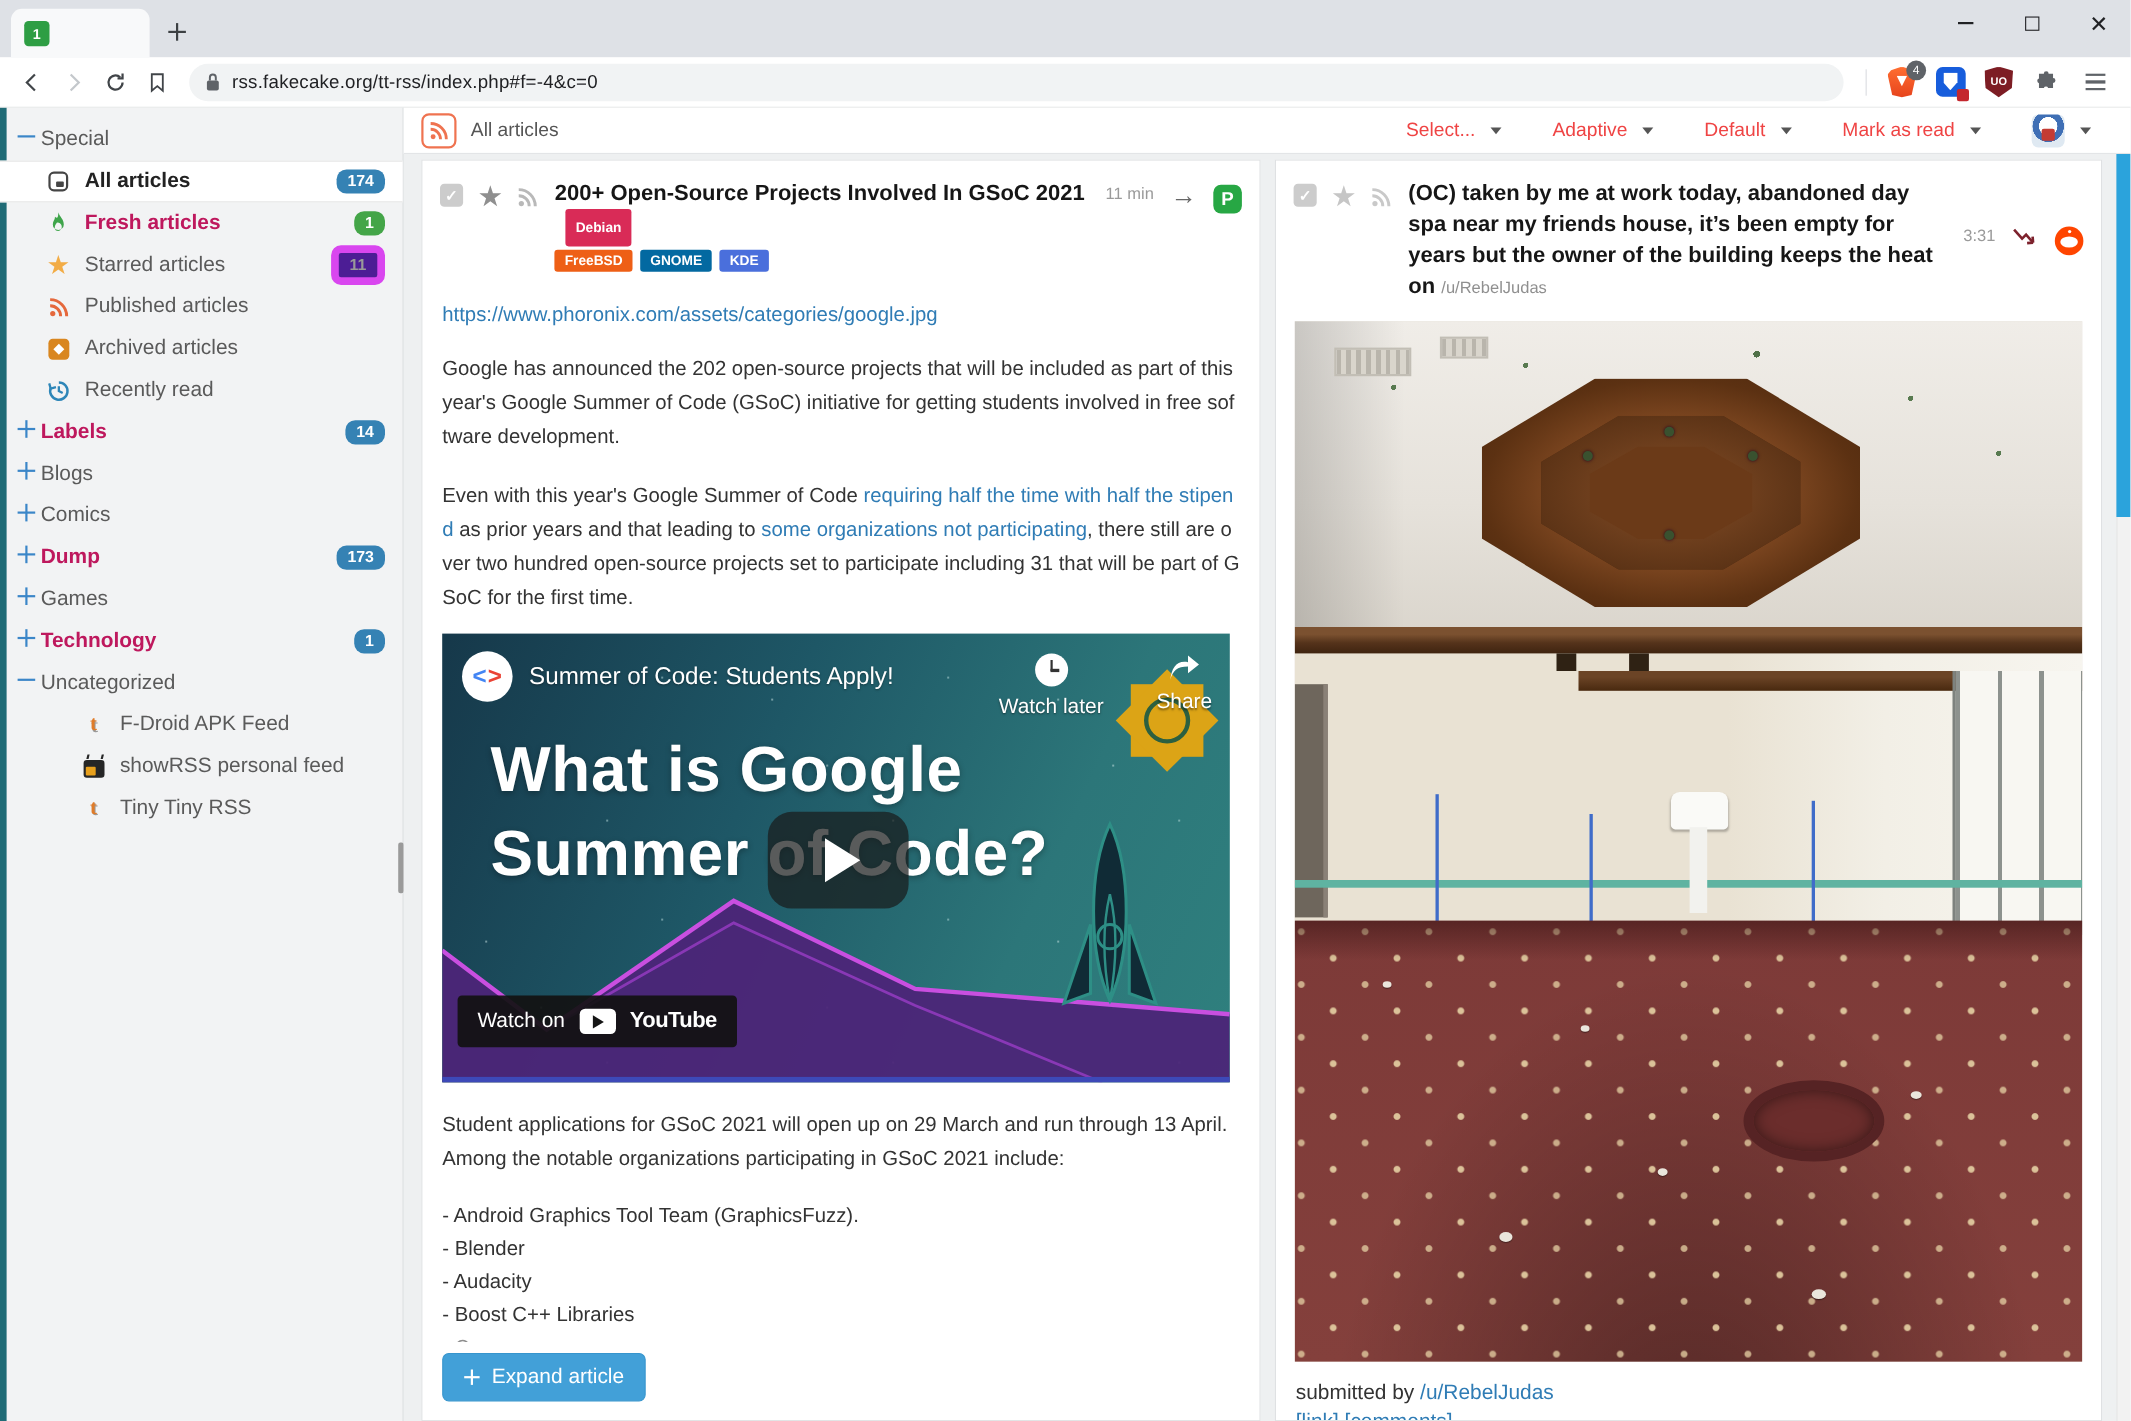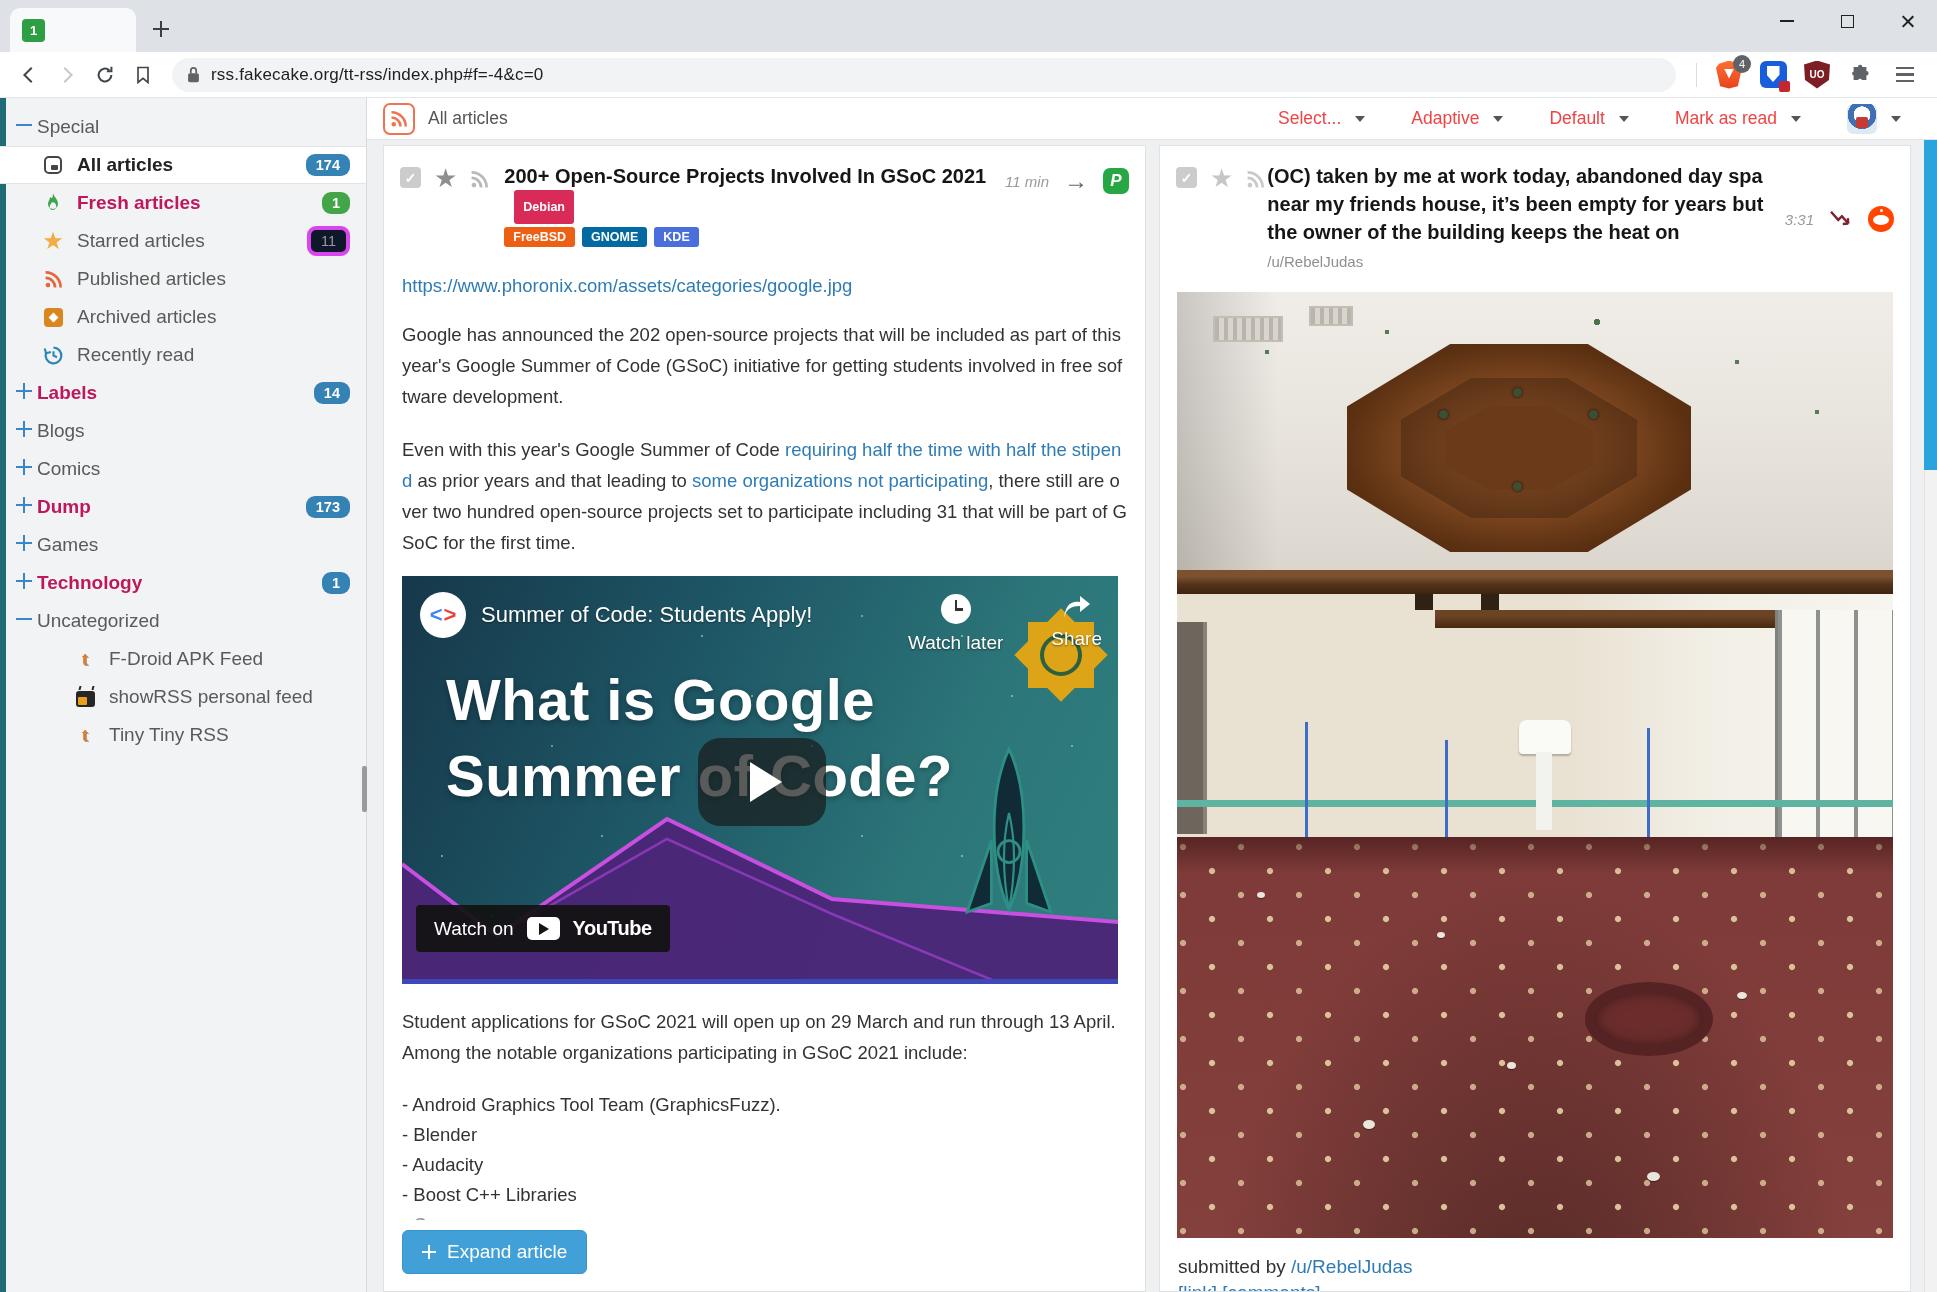--- a/index.html
+++ b/index.html
@@ -55,21 +55,21 @@
   .srow .expander { width:18px; margin-left:16px; color:#3b86c8; flex:none; }
   .srow .s-icon { width:22px; height:22px; margin-left:42px; margin-right:13px; flex:none;
                   display:flex; align-items:center; justify-content:center; }
   .srow.cat .cat-label { margin-left:3px; }
   .srow.bold .lbl, .srow.bold .cat-label { font-weight:bold; color:#be185d; }
   .srow.selected { background:#fff; border-top:1px solid #e4e4e4; border-bottom:1px solid #e4e4e4; }
   .srow.selected .lbl { font-weight:bold; color:#222; }
   .badge { margin-left:auto; margin-right:16px; background:#3582b4; color:#fff; font-weight:bold; font-size:14.5px;
            padding:3px 10px; border-radius:9px; flex:none; }
   .badge.green { background:#44a548; }
-  .badge.outline { background:#0f172a; color:#999; border:4px solid #d946ef; font-weight:normal; }
+  .badge.outline { background:#4c1d95; color:#999; border:7px solid #d946ef; font-weight:bold; }
   .feedrow .s-icon { margin-left:74px; }
   .icon-box-all { width:18px; height:18px; border:2.5px solid #454545; border-radius:5px; position:relative; }
   .icon-box-all::after { content:""; position:absolute; right:2px; bottom:2px; width:7px; height:5px; background:#454545; border-radius:1px; }
   .icon-archive { width:19px; height:19px; background:#d9861f; border-radius:4px; position:relative; }
   .icon-archive::after { content:""; position:absolute; left:6px; top:6px; width:7px; height:7px; background:#fff; transform:rotate(45deg); }
   .ttrss-fav { font-weight:bold; font-size:19px; color:#e07b28; font-family:"Liberation Serif", serif; text-shadow:1px 1px 0 #9a9a9a; }
   .showrss-fav { width:19px; height:16px; background:#262626; border-radius:3px; position:relative; margin-top:4px; }
   .showrss-fav::before { content:""; position:absolute; left:2px; bottom:2px; width:9px; height:8px; background:#e8a01c; border-radius:1px; }
   .showrss-fav::after { content:""; position:absolute; left:3px; top:-5px; width:11px; height:4px;
       border-left:2px solid #262626; border-right:2px solid #262626; transform:skewX(-14deg); }
@@ -103,21 +103,21 @@
         justify-content:center; font-size:14px; font-weight:bold; }
   .star { font-size:26px; line-height:22px; color:#8f8f8f; }
   .star.light { color:#c6c6c6; }
   .art-title-wrap { margin-left:15px; min-width:0; }
   .art-title { font-size:20px; font-weight:bold; color:#161616; line-height:28px; }
   .fbadge { display:inline-block; background:#d92b57; color:#fff; font-size:12.5px; font-weight:bold; padding:3px 9px;
             border-radius:3px; margin-left:10px; vertical-align:3px; }
   .tagline { margin-top:3px; display:flex; gap:7px; }
   .tagb { color:#fff; font-size:12.5px; font-weight:bold; padding:3px 9px; border-radius:3px;text-align:center; }
   .tagb.t0 { background:#ee5f16; } .tagb.t1 { background:#0369a1; } .tagb.t2 { background:#4a6fdc; }
-  .art-meta { margin-left:auto; display:flex; align-items:center; gap:15px; padding-left:12px; flex:none;font-style:italic; }
+  .art-meta { margin-left:auto; display:flex; gap:15px; padding-left:12px; flex:none; }
   .meta-time { color:#9a9a9a; font-size:15px; }
   .arrow-glyph { color:#666; font-size:24px; line-height:20px; }
   .phoronix-ic { width:26px; height:26px; background:#27a744; border-radius:7px; color:#fff; font-weight:bold; font-size:17px;
                  display:flex; align-items:center; justify-content:center; }
   .reddit-ic { width:26px; height:26px; background:#ff4500; border-radius:50%; position:relative; }
   .reddit-ic::before { content:""; position:absolute; left:5px; top:9px; width:16px; height:10px; background:#fff; border-radius:50%; }
   .reddit-ic::after { content:""; position:absolute; left:12px; top:3px; width:3px; height:3px; background:#fff; border-radius:50%; }
 
   
   .art-body { padding:8px 18px 0 18px; font-size:18.5px; color:#333; }
@@ -165,21 +165,21 @@
   .v-mountains { position:absolute; left:0; bottom:0; width:100%; height:190px; }
   .v-rocket { position:absolute; right:54px; bottom:28px; width:110px; height:220px; }
   .v-watchon { position:absolute; left:14px; bottom:32px; background:rgba(18,18,18,.93); border-radius:4px;
                padding:12px 18px; display:flex; align-items:center; gap:13px; color:#fff; font-size:19px; }
   .yt-badge { width:33px; height:23px; background:#fff; border-radius:5px; display:flex; align-items:center; justify-content:center; }
   .yt-badge i { width:0; height:0; border-top:6px solid transparent; border-bottom:6px solid transparent; border-left:10px solid #151515; margin-left:2px; }
   .yt-word { font-weight:bold; font-size:20px; letter-spacing:-.5px; }
   .v-bottombar { position:absolute; left:0; bottom:0; width:100%; height:5px; background:#3d49b8; }
 
   
-  .rt-title-wrap { margin-left:2px; width:552px; }
+  .rt-title-wrap { margin-left:15px; width:552px; }
   .rt-author { color:#8f8f8f; font-weight:normal; font-size:15px; }
   .photo { width:716px; height:946px; margin:12px auto 0 auto; position:relative; overflow:hidden; background:#e6e2da; }
   .ph-ceiling { position:absolute; left:0; top:0; width:100%; height:300px;
       background-image:
         radial-gradient(4px 4px at 90px 60px, #587a50 60%, transparent 61%),
         radial-gradient(4px 4px at 210px 40px, #587a50 60%, transparent 61%),
         radial-gradient(4px 4px at 560px 70px, #587a50 60%, transparent 61%),
         radial-gradient(4px 4px at 640px 120px, #587a50 60%, transparent 61%),
         radial-gradient(5px 5px at 420px 30px, #4f7047 60%, transparent 61%),
         linear-gradient(90deg, rgba(0,0,0,.16), transparent 14%),

